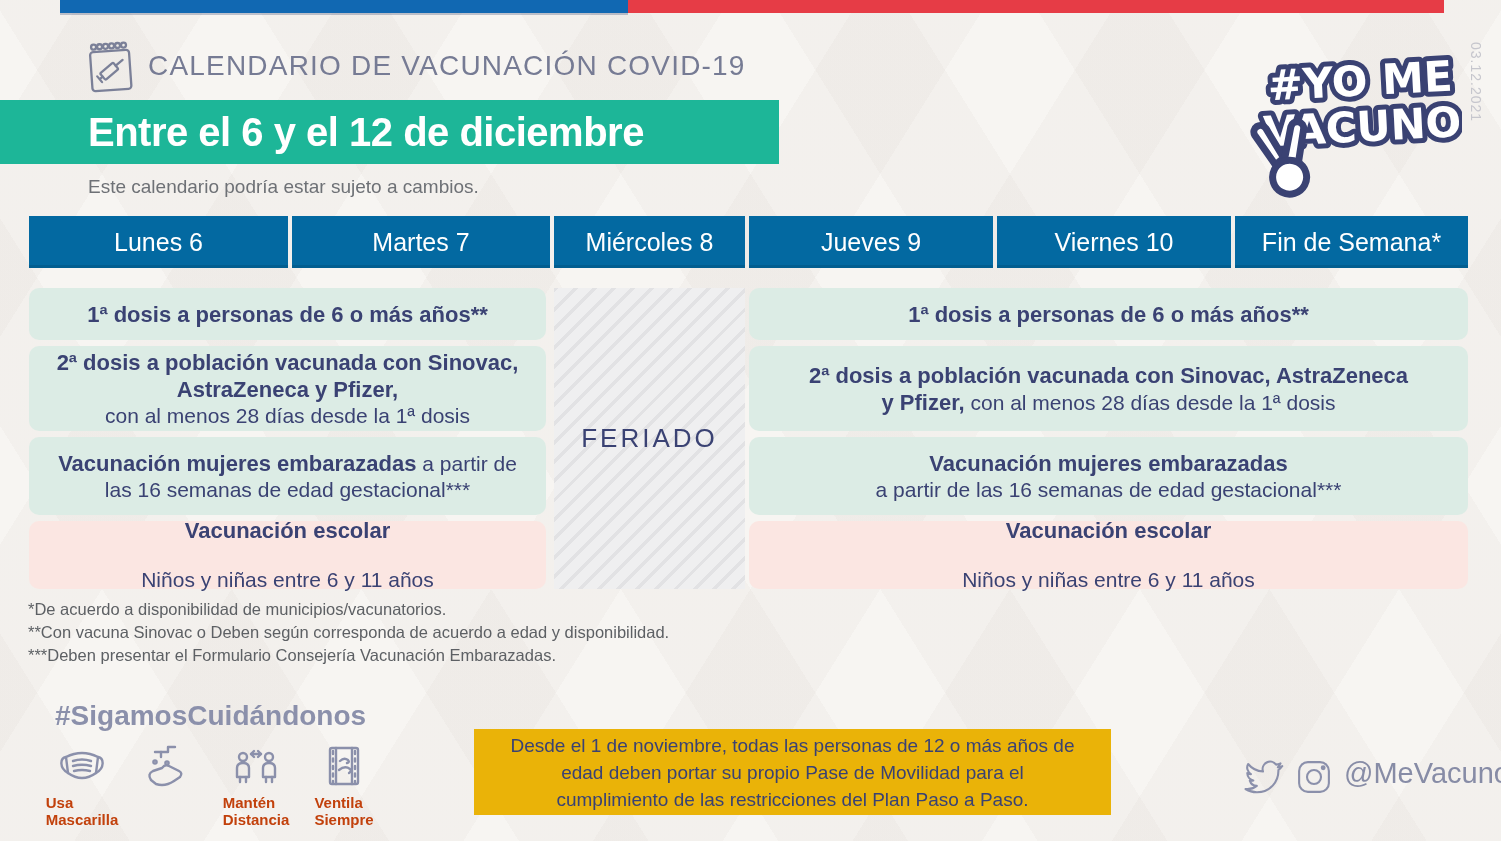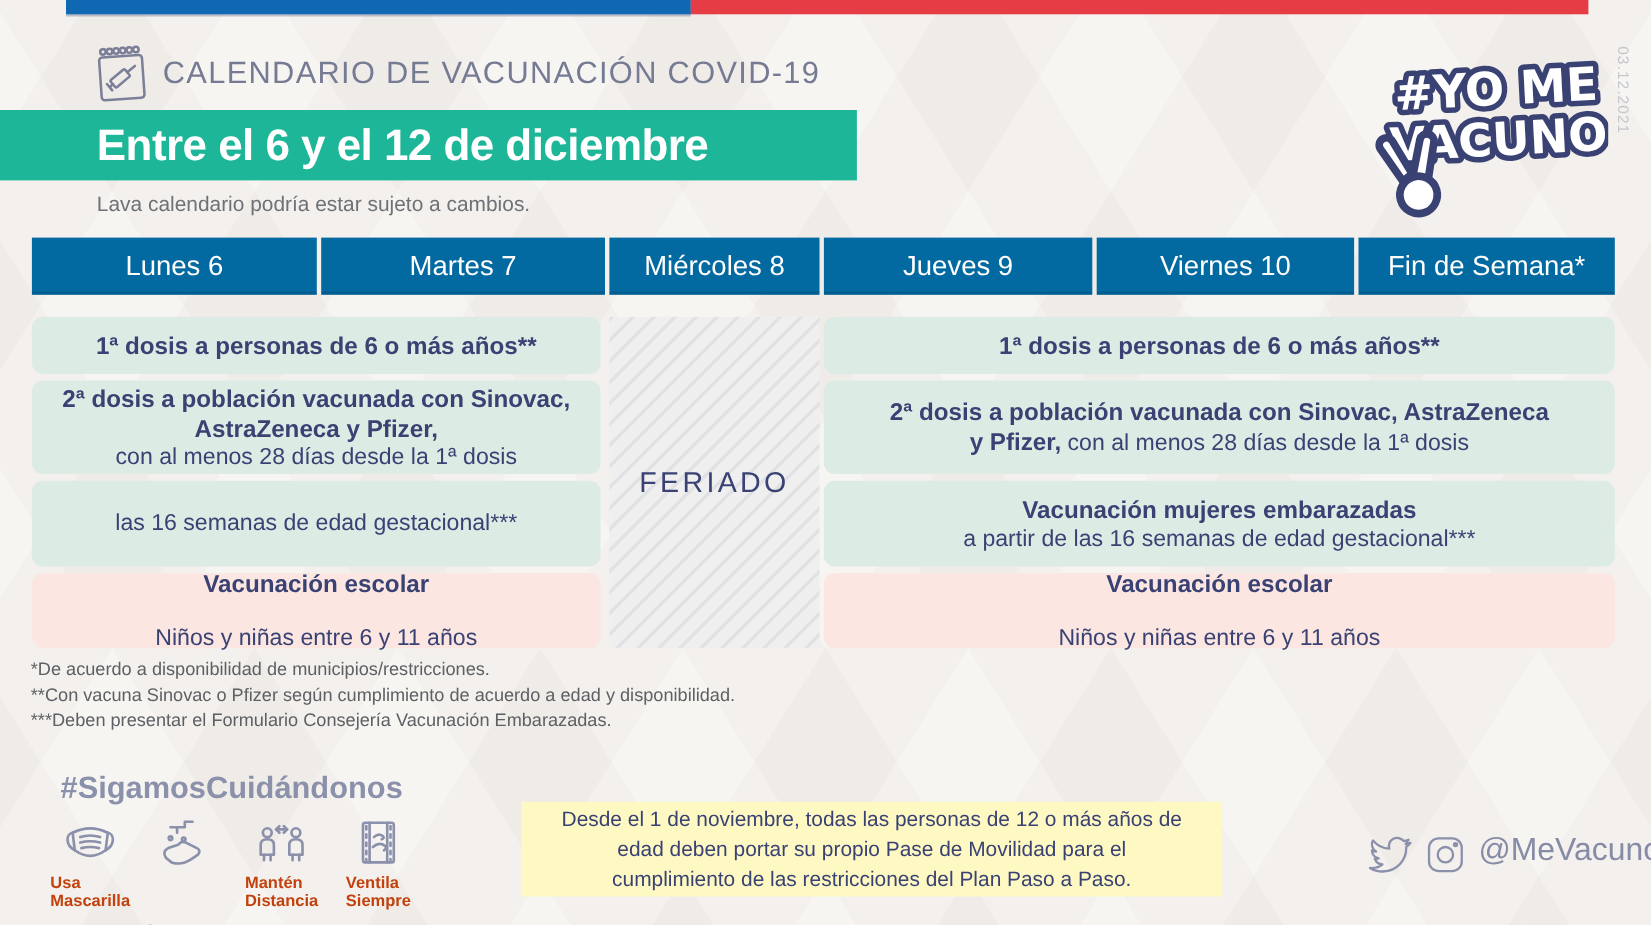--- a/index.html
+++ b/index.html
@@ -48,21 +48,21 @@
   
   .footnotes{left:28px;top:598px;font-size:16.5px;line-height:23px;color:#5d6064;}
 
   
   .hashtag{left:55px;top:700px;font-size:28px;font-weight:bold;color:#8b90ab;}
   .measure{top:742px;width:100px;display:flex;flex-direction:column;align-items:center;}
   .m0{left:32px;} .m1{left:115px;gap:44px;} .m2{left:206px;} .m3{left:294px;}
   .measure .lbl{margin-top:4px;font-size:15px;line-height:17px;font-weight:bold;color:#c2410c;text-align:left;}
 
   
-  .notice{left:474px;top:729px;width:637px;height:86px;background:#fef9c3;display:flex;flex-direction:column;
+  .notice{left:474px;top:729px;width:637px;height:86px;background:#eab308;display:flex;flex-direction:column;
     align-items:center;justify-content:center;color:#3a4273;font-size:19px;line-height:27px;text-align:center;}
 
   
   .tw{left:1240px;top:752px;} .ig{left:1293px;top:756px;}
   .handle{left:1344px;top:757px;font-size:29px;color:#878ca6;}
 
   .icon-stroke{stroke:#8b90ab;fill:none;stroke-width:2.4;stroke-linecap:round;stroke-linejoin:round;}
 </style>
 </head>
 <body>
@@ -89,21 +89,21 @@
         <line x1="13" y1="32.2" x2="16" y2="32.2"></line>
         <line x1="12" y1="28.5" x2="12" y2="36"></line>
       </g>
     </g>
   </svg>
 
   <h1 class="abs title">CALENDARIO DE VACUNACIÓN COVID-19</h1>
   <div class="abs banner">
     <span>Entre el 6 y el 12 de diciembre</span>
   </div>
-  <div class="abs subtitle">Lava calendario podría estar sujeto a cambios.</div>
+  <div class="abs subtitle">Este calendario podría estar sujeto a cambios.</div>
 
   <svg class="abs" style="left:1238px;top:36px;" width="224" height="166" viewBox="0 0 224 166">
     <g transform="rotate(-3 112 83)" font-family="DejaVu Sans, sans-serif" font-weight="bold">
       <text x="124" y="60" text-anchor="middle" font-size="42" fill="#ffffff" stroke="#3a4273" stroke-width="10" paint-order="stroke" stroke-linejoin="round">#YO ME</text>
       <text x="124" y="106" text-anchor="middle" font-size="42" fill="#ffffff" stroke="#3a4273" stroke-width="10" paint-order="stroke" stroke-linejoin="round">VACUNO</text>
       <g transform="translate(38,120) rotate(-14)">
         <path d="M-4 4 L-15 -30 a6.5 6.5 0 0 1 12.6 -3.6 L6 0 Z" fill="#ffffff" stroke="#3a4273" stroke-width="7" stroke-linejoin="round"></path>
         <path d="M6 2 L22 -28 a6.5 6.5 0 0 1 11.4 6.2 L18 10 Z" fill="#ffffff" stroke="#3a4273" stroke-width="7" stroke-linejoin="round"></path>
         <circle cx="6" cy="20" r="17" fill="#ffffff" stroke="#3a4273" stroke-width="7"></circle>
       </g>
@@ -119,20 +119,21 @@
 
   <div class="abs row mint lrow r1">
     <div><span class="b">1ª dosis a personas de 6 o más años**</span></div>
   </div>
   <div class="abs row mint lrow r2">
     <div><span class="b">2ª dosis a población vacunada con Sinovac,</span></div>
     <div><span class="b">AstraZeneca y Pfizer,</span></div>
     <div><span class="r">con al menos 28 días desde la 1ª dosis</span></div>
   </div>
   <div class="abs row mint lrow r3">
+    <div><span class="b">Vacunación mujeres embarazadas</span><span class="r"> a partir de</span></div>
     <div><span class="r">las 16 semanas de edad gestacional***</span></div>
   </div>
   <div class="abs row pink lrow r4">
     <div><span class="b">Vacunación escolar</span></div>
     <div><span class="r">Niños y niñas entre 6 y 11 años</span></div>
   </div>
 
   <div class="abs holiday">
     <span>FERIADO</span>
   </div>
@@ -147,22 +148,22 @@
   <div class="abs row mint rrow r3">
     <div><span class="b">Vacunación mujeres embarazadas</span></div>
     <div><span class="r">a partir de las 16 semanas de edad gestacional***</span></div>
   </div>
   <div class="abs row pink rrow r4">
     <div><span class="b">Vacunación escolar</span></div>
     <div><span class="r">Niños y niñas entre 6 y 11 años</span></div>
   </div>
 
   <div class="abs footnotes">
-    <div>*De acuerdo a disponibilidad de municipios/restricciones.</div>
-    <div>**Con vacuna Sinovac o Pfizer según cumplimiento de acuerdo a edad y disponibilidad.</div>
+    <div>*De acuerdo a disponibilidad de municipios/vacunatorios.</div>
+    <div>**Con vacuna Sinovac o Deben según corresponda de acuerdo a edad y disponibilidad.</div>
     <div>***Deben presentar el Formulario Consejería Vacunación Embarazadas.</div>
   </div>
 
   <div class="abs hashtag">#SigamosCuidándonos</div>
 
   <div class="abs measure m0">
     <svg width="48" height="48" viewBox="0 0 48 48">
       <g class="icon-stroke">
         <path d="M8 15 Q24 7 40 15 L38 31 Q24 41 10 31 Z"></path>
         <path d="M8 15 C2 16 1 26 10 31"></path>

